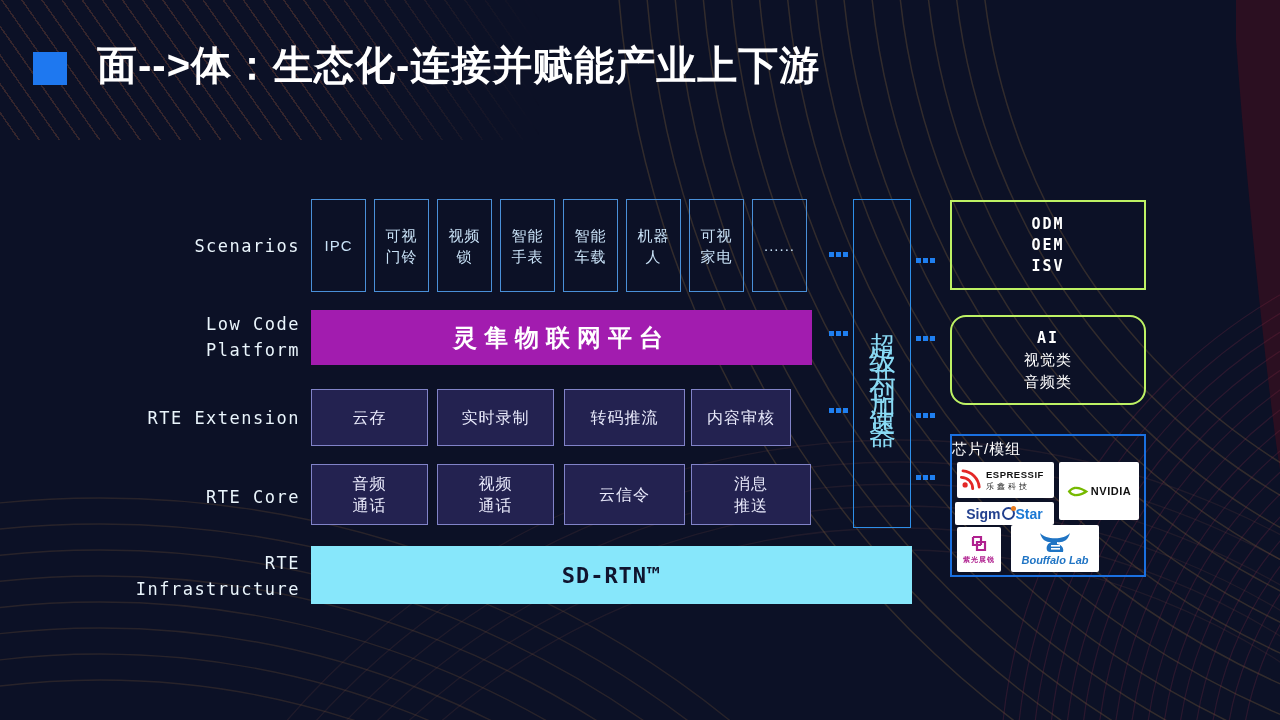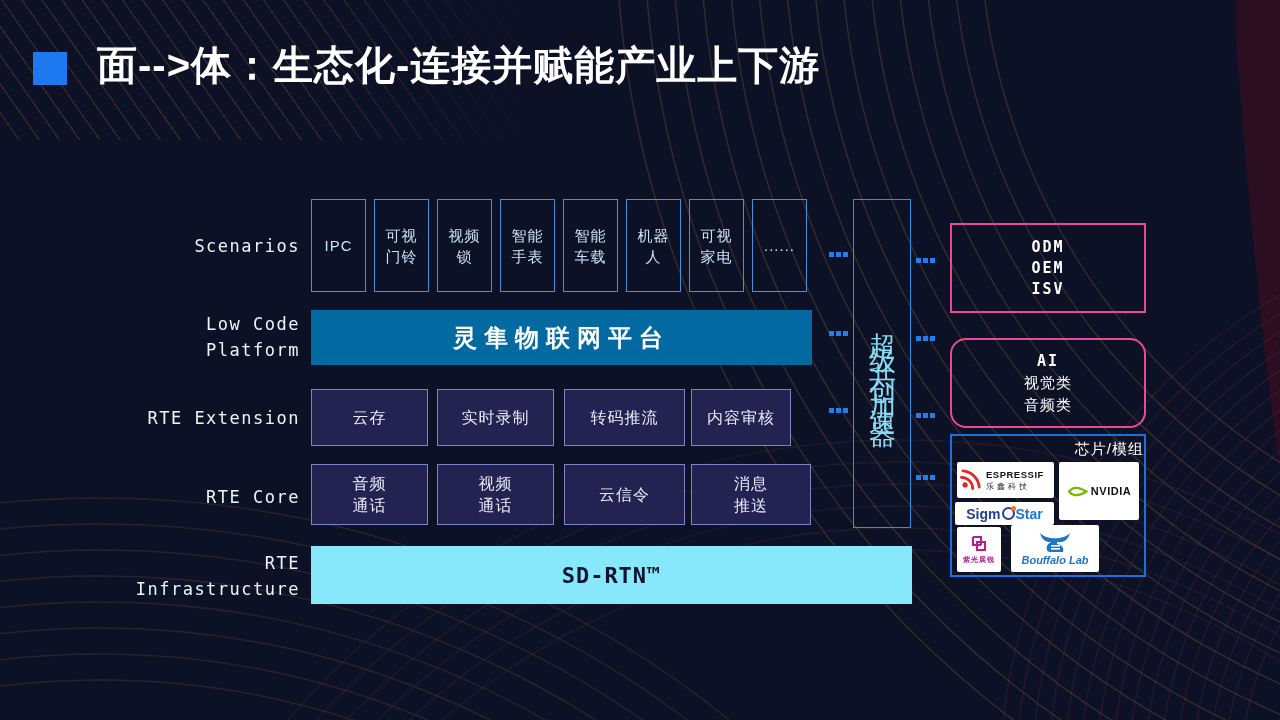--- a/index.html
+++ b/index.html
@@ -37,21 +37,21 @@
     border:1.5px solid #4a90d8;box-sizing:border-box;
     display:flex;align-items:center;justify-content:center;
   }
   .sc-box span{
     font-size:15px;color:#c9e2f7;text-align:center;line-height:21px;
     white-space:pre-line;letter-spacing:1px;
   }
 
   
   .platform{
-    position:absolute;left:311px;top:310px;width:501px;height:55px;background:#0369a1;
+    position:absolute;left:311px;top:310px;width:501px;height:55px;background:#a21caf;
     display:flex;align-items:center;justify-content:center;
   }
   .platform span{font-size:24px;font-weight:700;color:#fff;letter-spacing:7px;}
 
   
   .rte-box{
     position:absolute;background:#232250;border:1.5px solid #8183c8;box-sizing:border-box;
     display:flex;align-items:center;justify-content:center;
   }
   .rte-box span{font-size:16px;color:#e9eafb;text-align:center;line-height:22px;white-space:pre-line;letter-spacing:1px;}
@@ -72,27 +72,27 @@
   .accel span{
     writing-mode:vertical-rl;font-size:27px;font-weight:500;color:#89daf4;letter-spacing:15px;line-height:1;
   }
 
   
   .dots{position:absolute;display:flex;gap:2px;}
   .dots i{display:block;width:5px;height:5px;background:#1f7ff0;}
 
   
   .rbox{
-    position:absolute;left:950px;width:196px;border:2px solid #ec4899;box-sizing:border-box;
-    display:flex;flex-direction:column;align-items:center;justify-content:center;color:#fff;margin-top:23px;
+    position:absolute;left:950px;width:196px;border:2px solid #bef264;box-sizing:border-box;
+    display:flex;flex-direction:column;align-items:center;justify-content:center;color:#fff;
   }
   .rbox .mono{font-family:"DejaVu Sans Mono",monospace;font-weight:700;font-size:15px;line-height:21px;letter-spacing:2px;}
   .rbox .cn{font-size:15px;line-height:22px;letter-spacing:1px;}
   .chipbox{position:absolute;left:950px;top:434px;width:196px;height:143px;border:2px solid #1a70e0;box-sizing:border-box;}
-  .chip-title{position:absolute;top:4px;left:0;width:100%;text-align:right;color:#fff;font-size:15px;letter-spacing:1px;}
+  .chip-title{position:absolute;top:4px;left:0;width:100%;text-align:left;color:#fff;font-size:15px;letter-spacing:1px;}
 
   
   .logo{position:absolute;background:#fff;border-radius:2px;overflow:hidden;}
   .espressif{left:5px;top:26px;width:97px;height:36px;display:flex;align-items:center;padding:0;box-sizing:border-box;}
   .esp-text{margin-left:3px;}
   .esp-name{font-size:9.5px;font-weight:700;color:#111;letter-spacing:.5px;}
   .esp-sub{font-size:8px;color:#222;letter-spacing:3px;margin-top:1px;}
   .nvidia{left:107px;top:26px;width:80px;height:58px;display:flex;align-items:center;justify-content:center;gap:2px;}
   .nv-text{font-size:11px;font-weight:700;color:#111;letter-spacing:.5px;}
   .sigmastar{left:3px;top:66px;width:99px;height:23px;display:flex;align-items:center;justify-content:center;}

